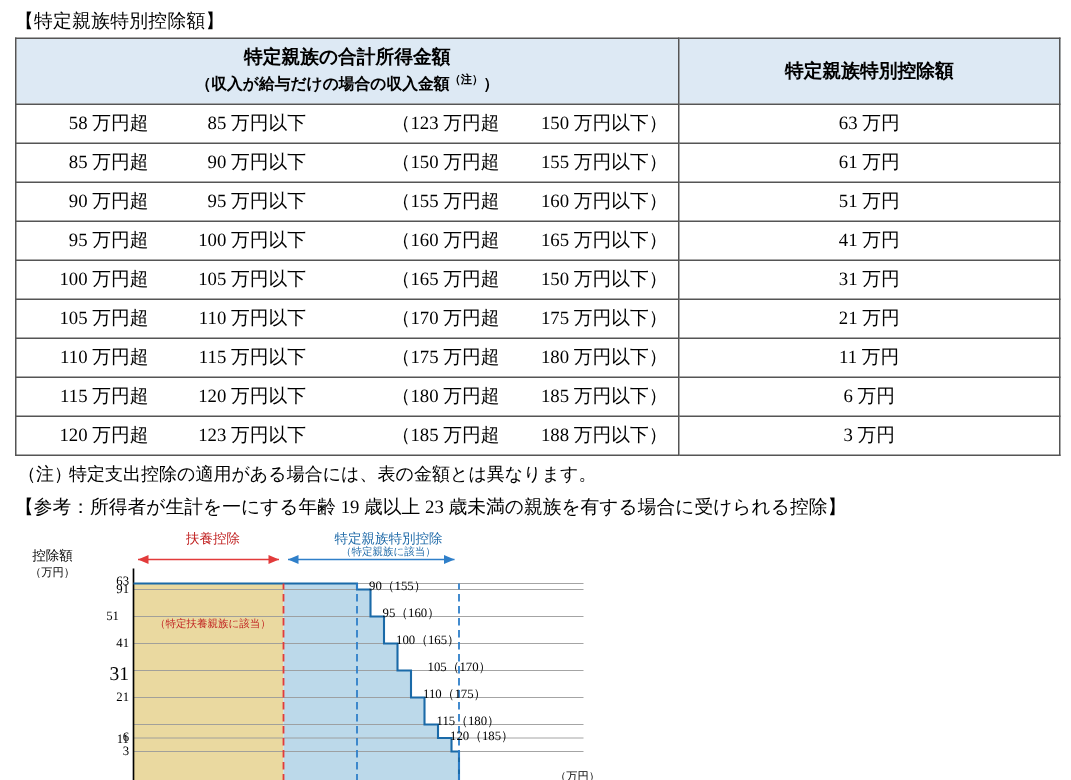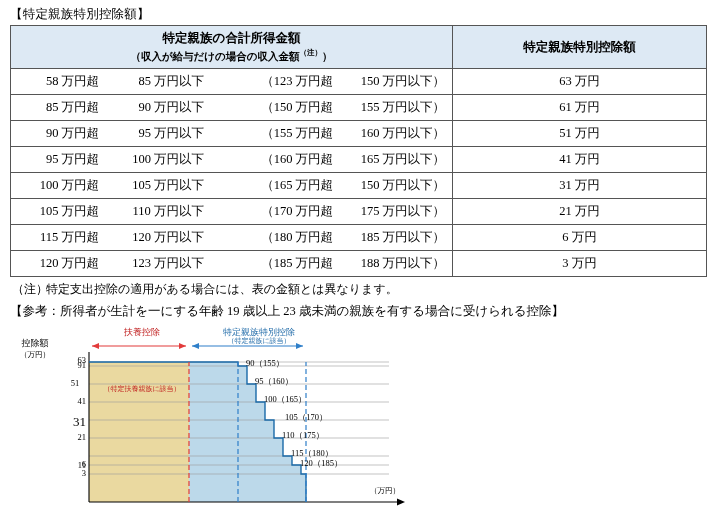--- a/index.html
+++ b/index.html
@@ -162,20 +162,24 @@
         <td class="row-income"><span class="lo">95 万円超</span><span class="hi">100 万円以下</span><span class="paren"><span class="p1">（160 万円超</span><span class="p2">165 万円以下）</span></span></td>
         <td class="row-deduct">41 万円</td>
       </tr>
       <tr>
         <td class="row-income"><span class="lo">100 万円超</span><span class="hi">105 万円以下</span><span class="paren"><span class="p1">（165 万円超</span><span class="p2">150 万円以下）</span></span></td>
         <td class="row-deduct">31 万円</td>
       </tr>
       <tr>
         <td class="row-income"><span class="lo">105 万円超</span><span class="hi">110 万円以下</span><span class="paren"><span class="p1">（170 万円超</span><span class="p2">175 万円以下）</span></span></td>
         <td class="row-deduct">21 万円</td>
+      </tr>
+      <tr>
+        <td class="row-income"><span class="lo">110 万円超</span><span class="hi">115 万円以下</span><span class="paren"><span class="p1">（175 万円超</span><span class="p2">180 万円以下）</span></span></td>
+        <td class="row-deduct">11 万円</td>
       </tr>
       <tr>
         <td class="row-income"><span class="lo">115 万円超</span><span class="hi">120 万円以下</span><span class="paren"><span class="p1">（180 万円超</span><span class="p2">185 万円以下）</span></span></td>
         <td class="row-deduct">6 万円</td>
       </tr>
       <tr>
         <td class="row-income"><span class="lo">120 万円超</span><span class="hi">123 万円以下</span><span class="paren"><span class="p1">（185 万円超</span><span class="p2">188 万円以下）</span></span></td>
         <td class="row-deduct">3 万円</td>
       </tr>
     </tbody>

